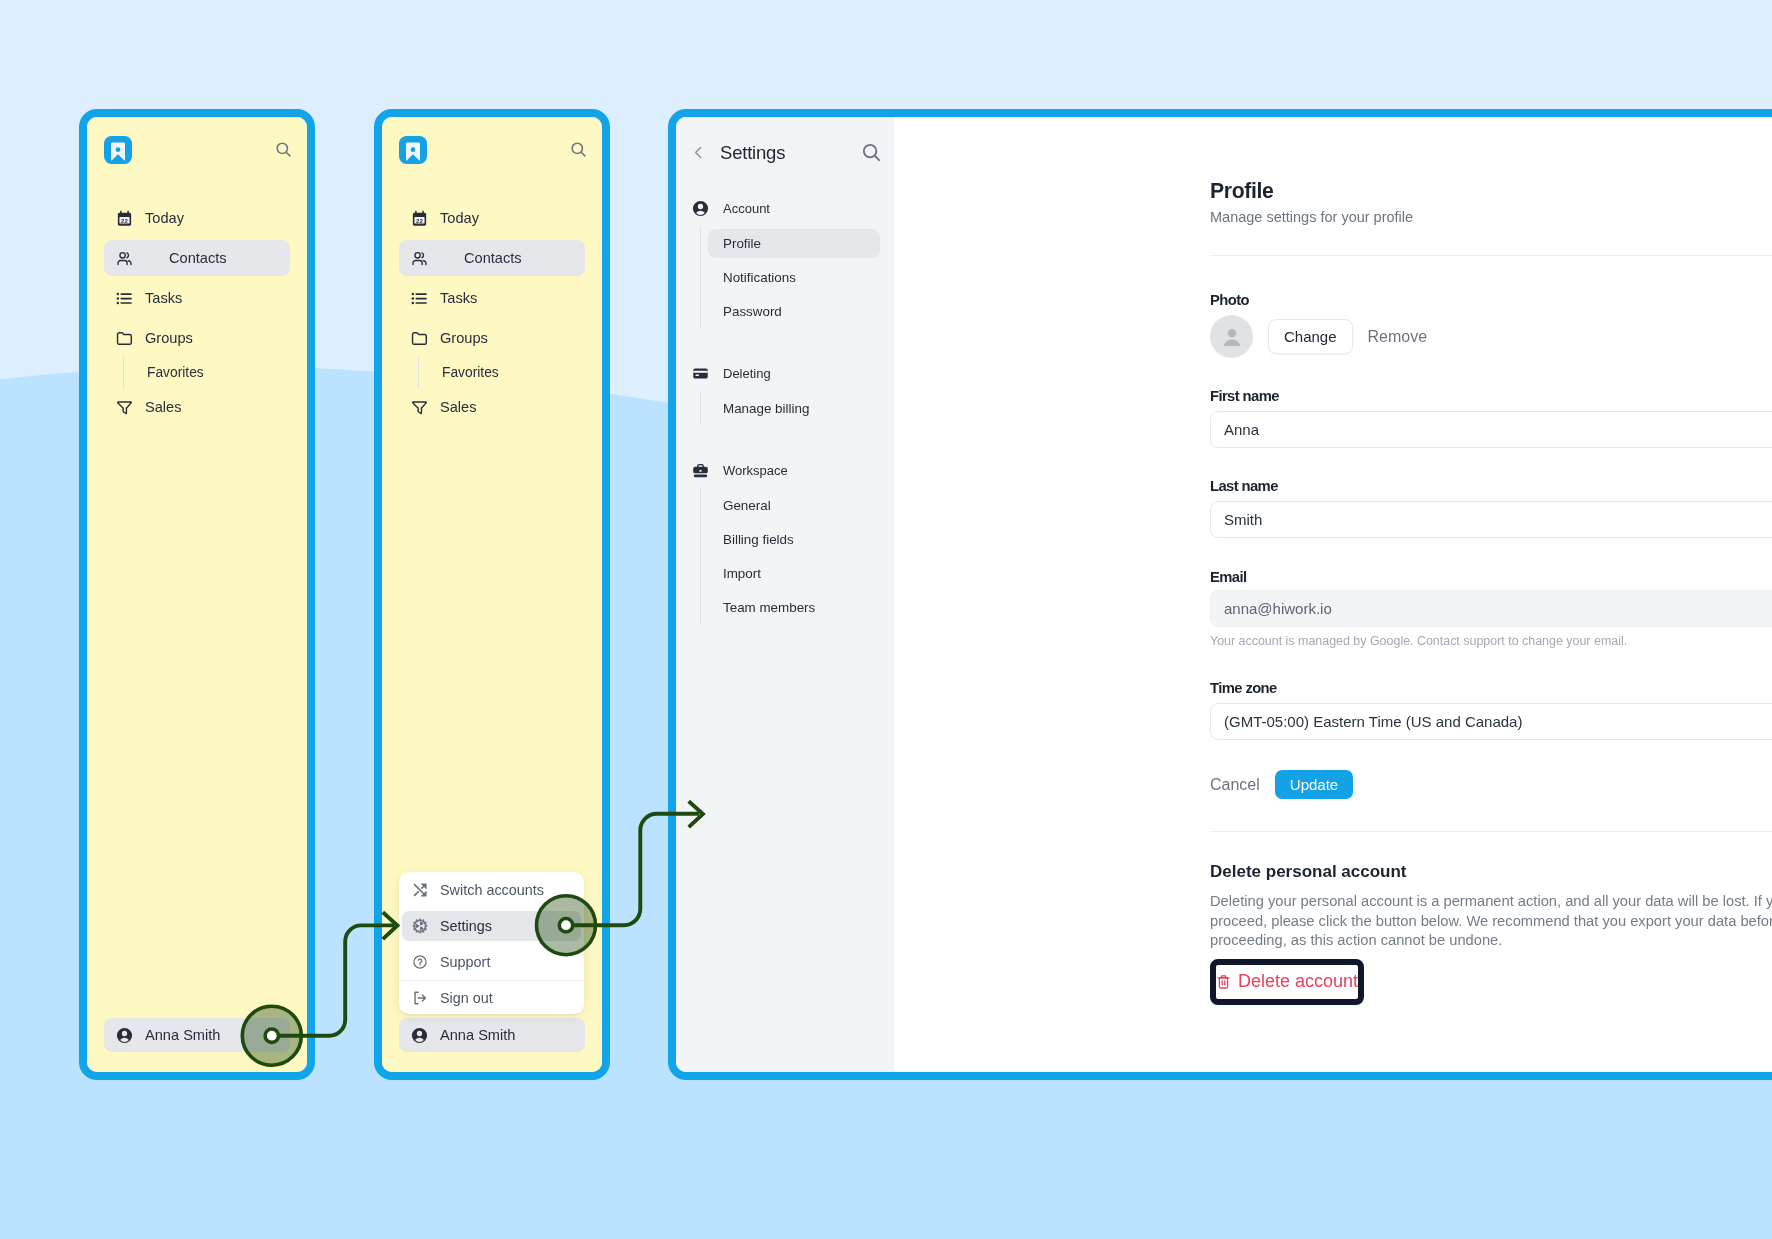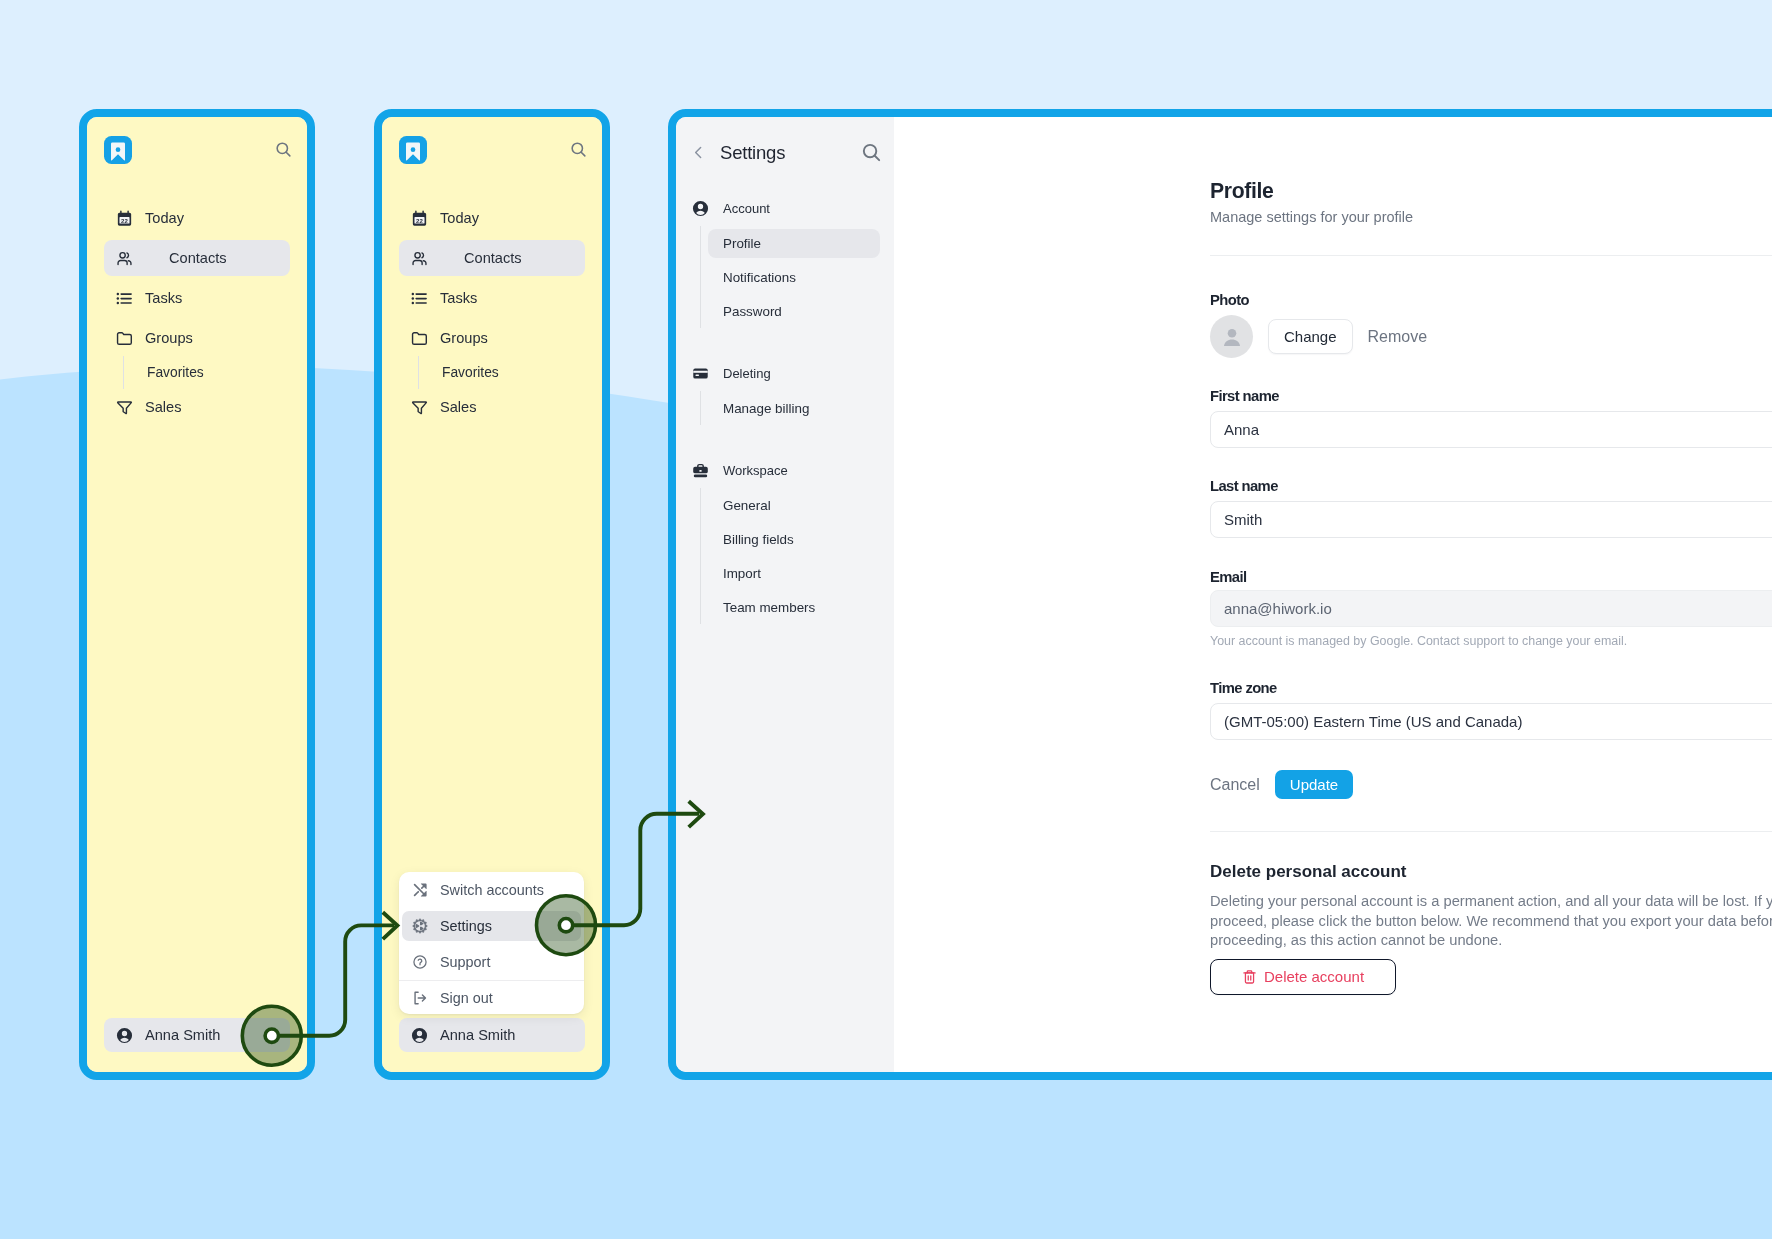--- a/index.html
+++ b/index.html
@@ -96,23 +96,23 @@
   .avatar{width:43px;height:43px;border-radius:50%;background:#e1e2e4;
           display:flex;align-items:center;justify-content:center;}
   .btn{height:33px;border:1px solid #e6e8eb;border-radius:8px;background:#fff;
        display:inline-flex;align-items:center;justify-content:center;
        padding:0 15px;font-size:15px;font-weight:500;color:#222a36;
        box-shadow:0 1px 1.5px rgba(16,24,40,.04);}
   .linkbtn{font-size:16px;color:#6c7481;}
   .primary{height:29px;border-radius:7px;background:#13a2e6;color:#fff;
            display:inline-flex;align-items:center;justify-content:center;
            padding:0 15px;font-size:15px;font-weight:500;}
-  .danger{height:34px;border:1px solid #0f172a;border-radius:8px;background:#fff;
-          display:inline-flex;align-items:center;gap:7px;padding:0 31px;
-          font-size:15px;font-weight:500;color:#e8405f;
+  .danger{height:34px;border:6px solid #0f172a;border-radius:8px;background:#fff;
+          display:inline-flex;align-items:center;gap:7px;padding:0 0;
+          font-size:18px;font-weight:500;color:#e8405f;
           box-shadow:0 1px 1.5px rgba(16,24,40,.03);}
   .body{font-size:14.7px;color:#747c89;line-height:19.4px;}
 
   
   .anno{position:absolute;left:0;top:0;width:1772px;height:1239px;z-index:9;
         pointer-events:none;}
 </style>
 </head>
 <body>
 

